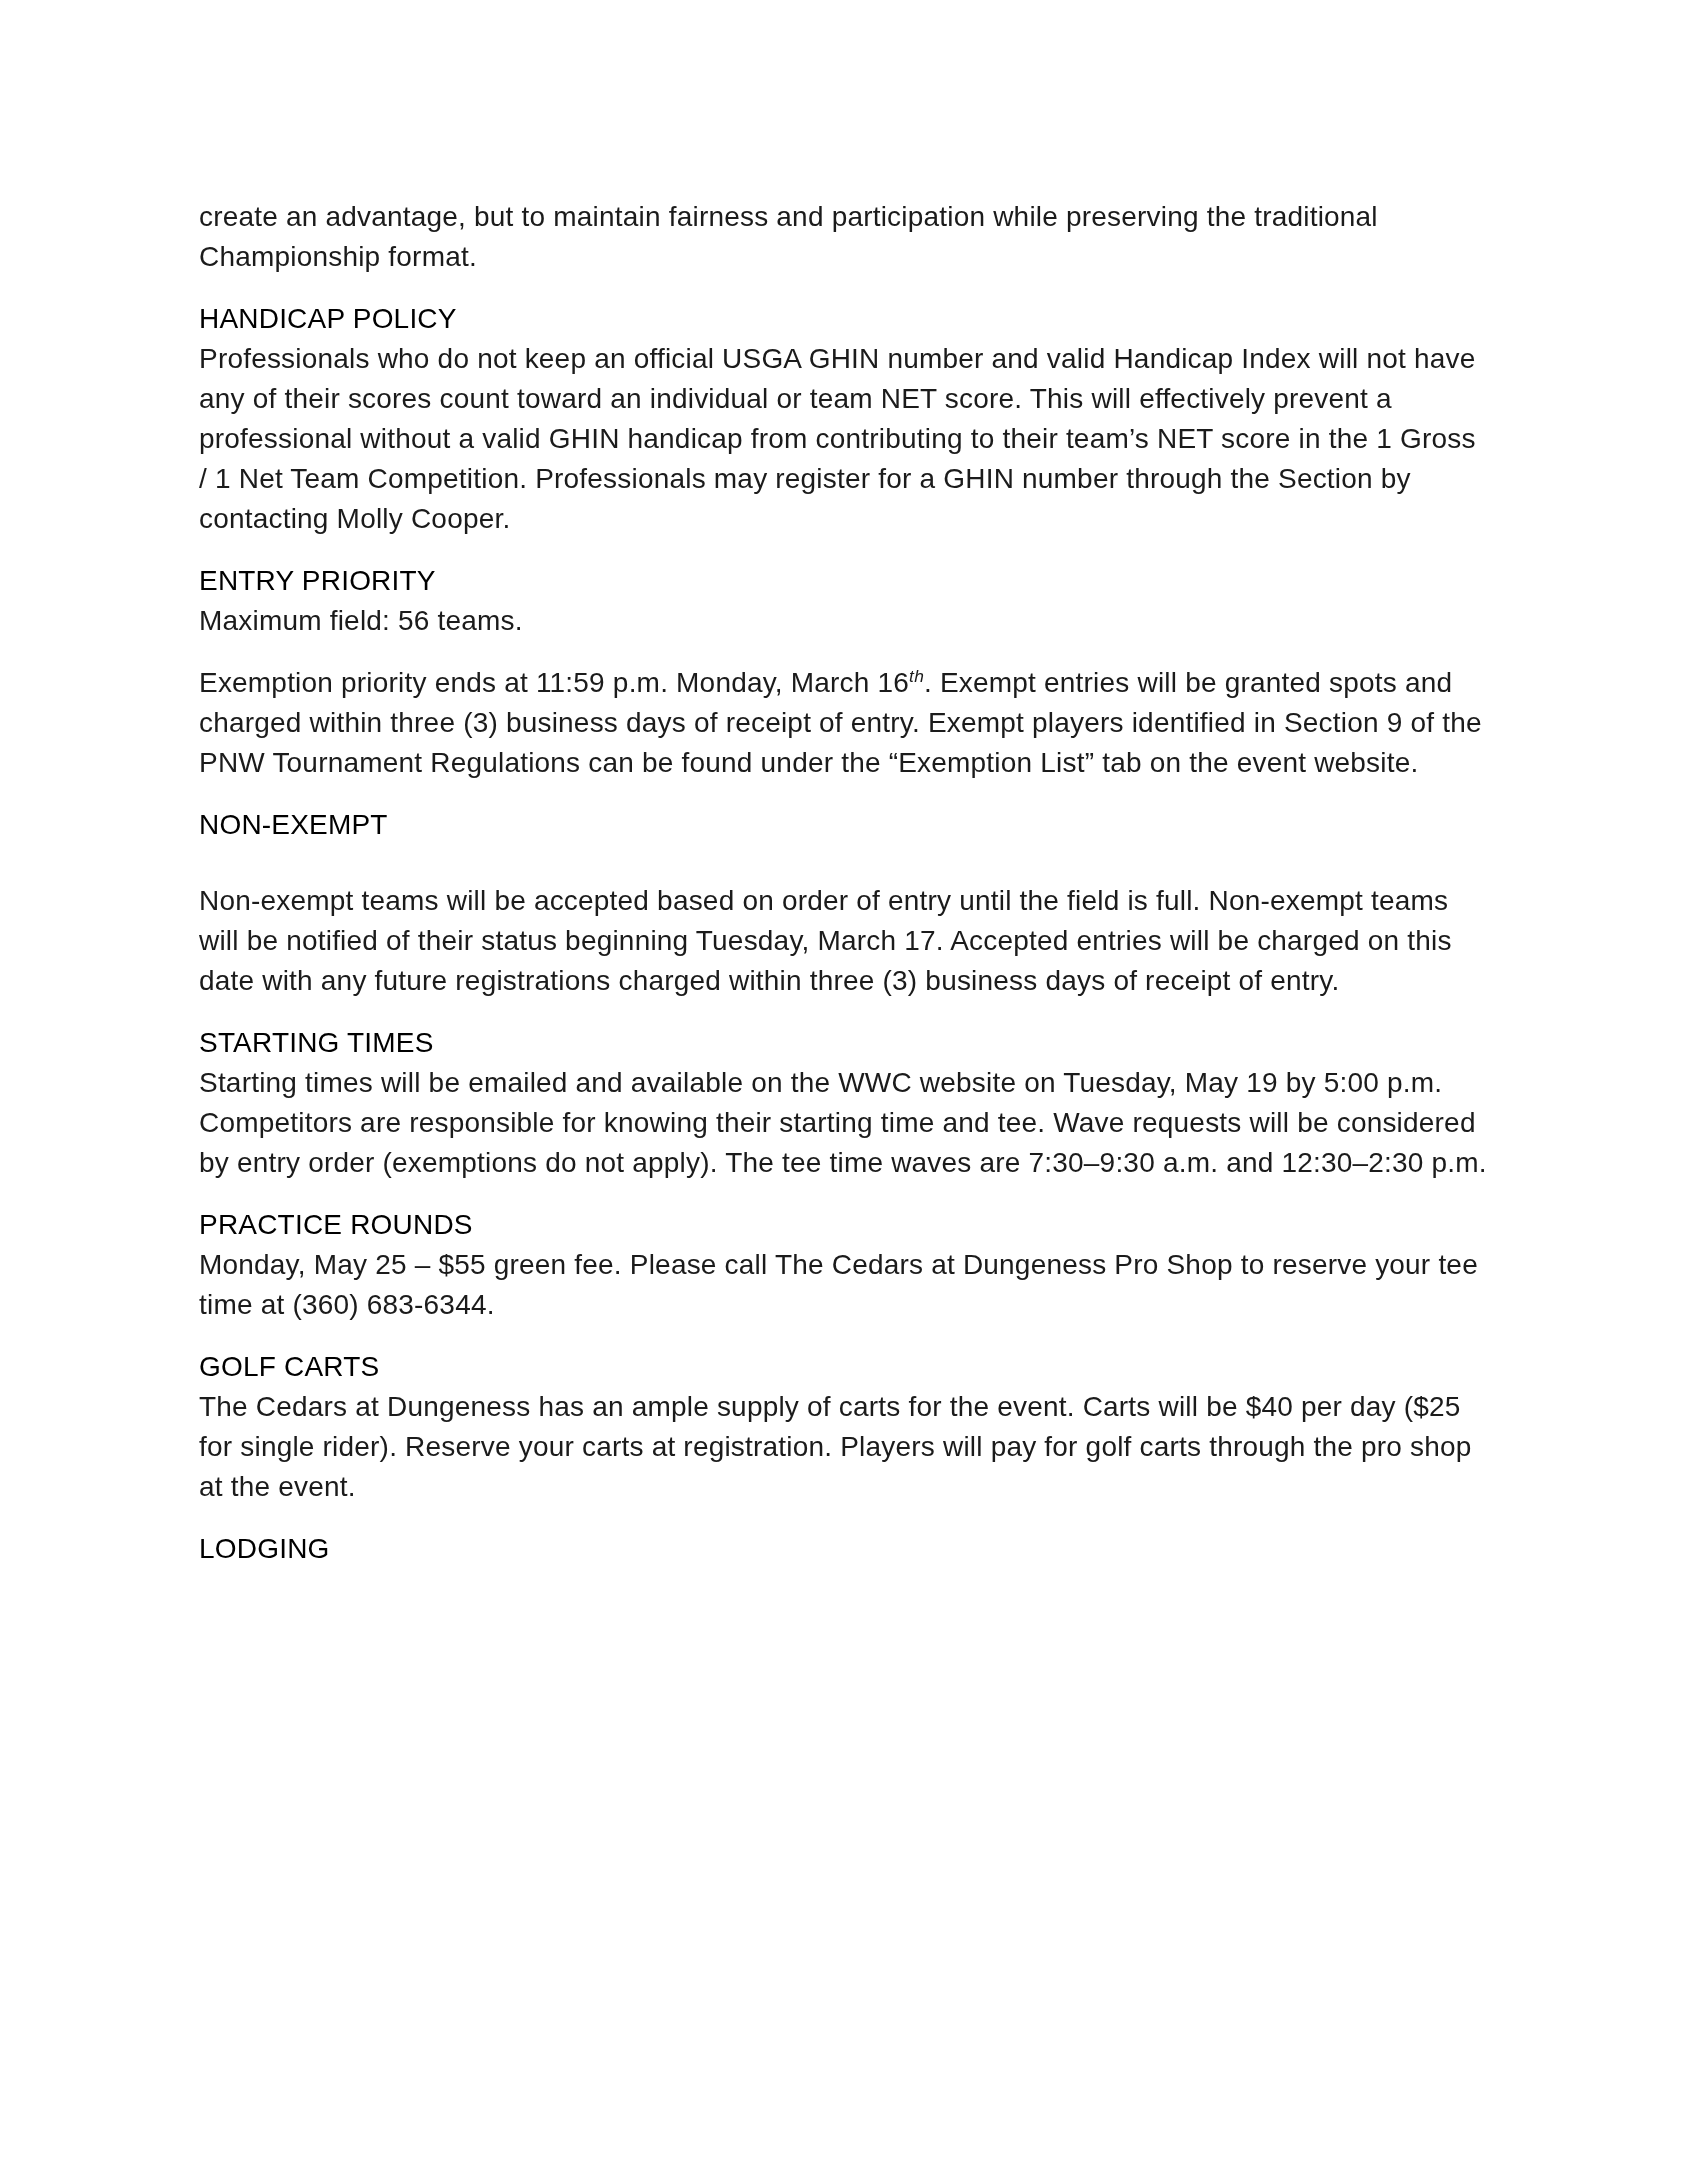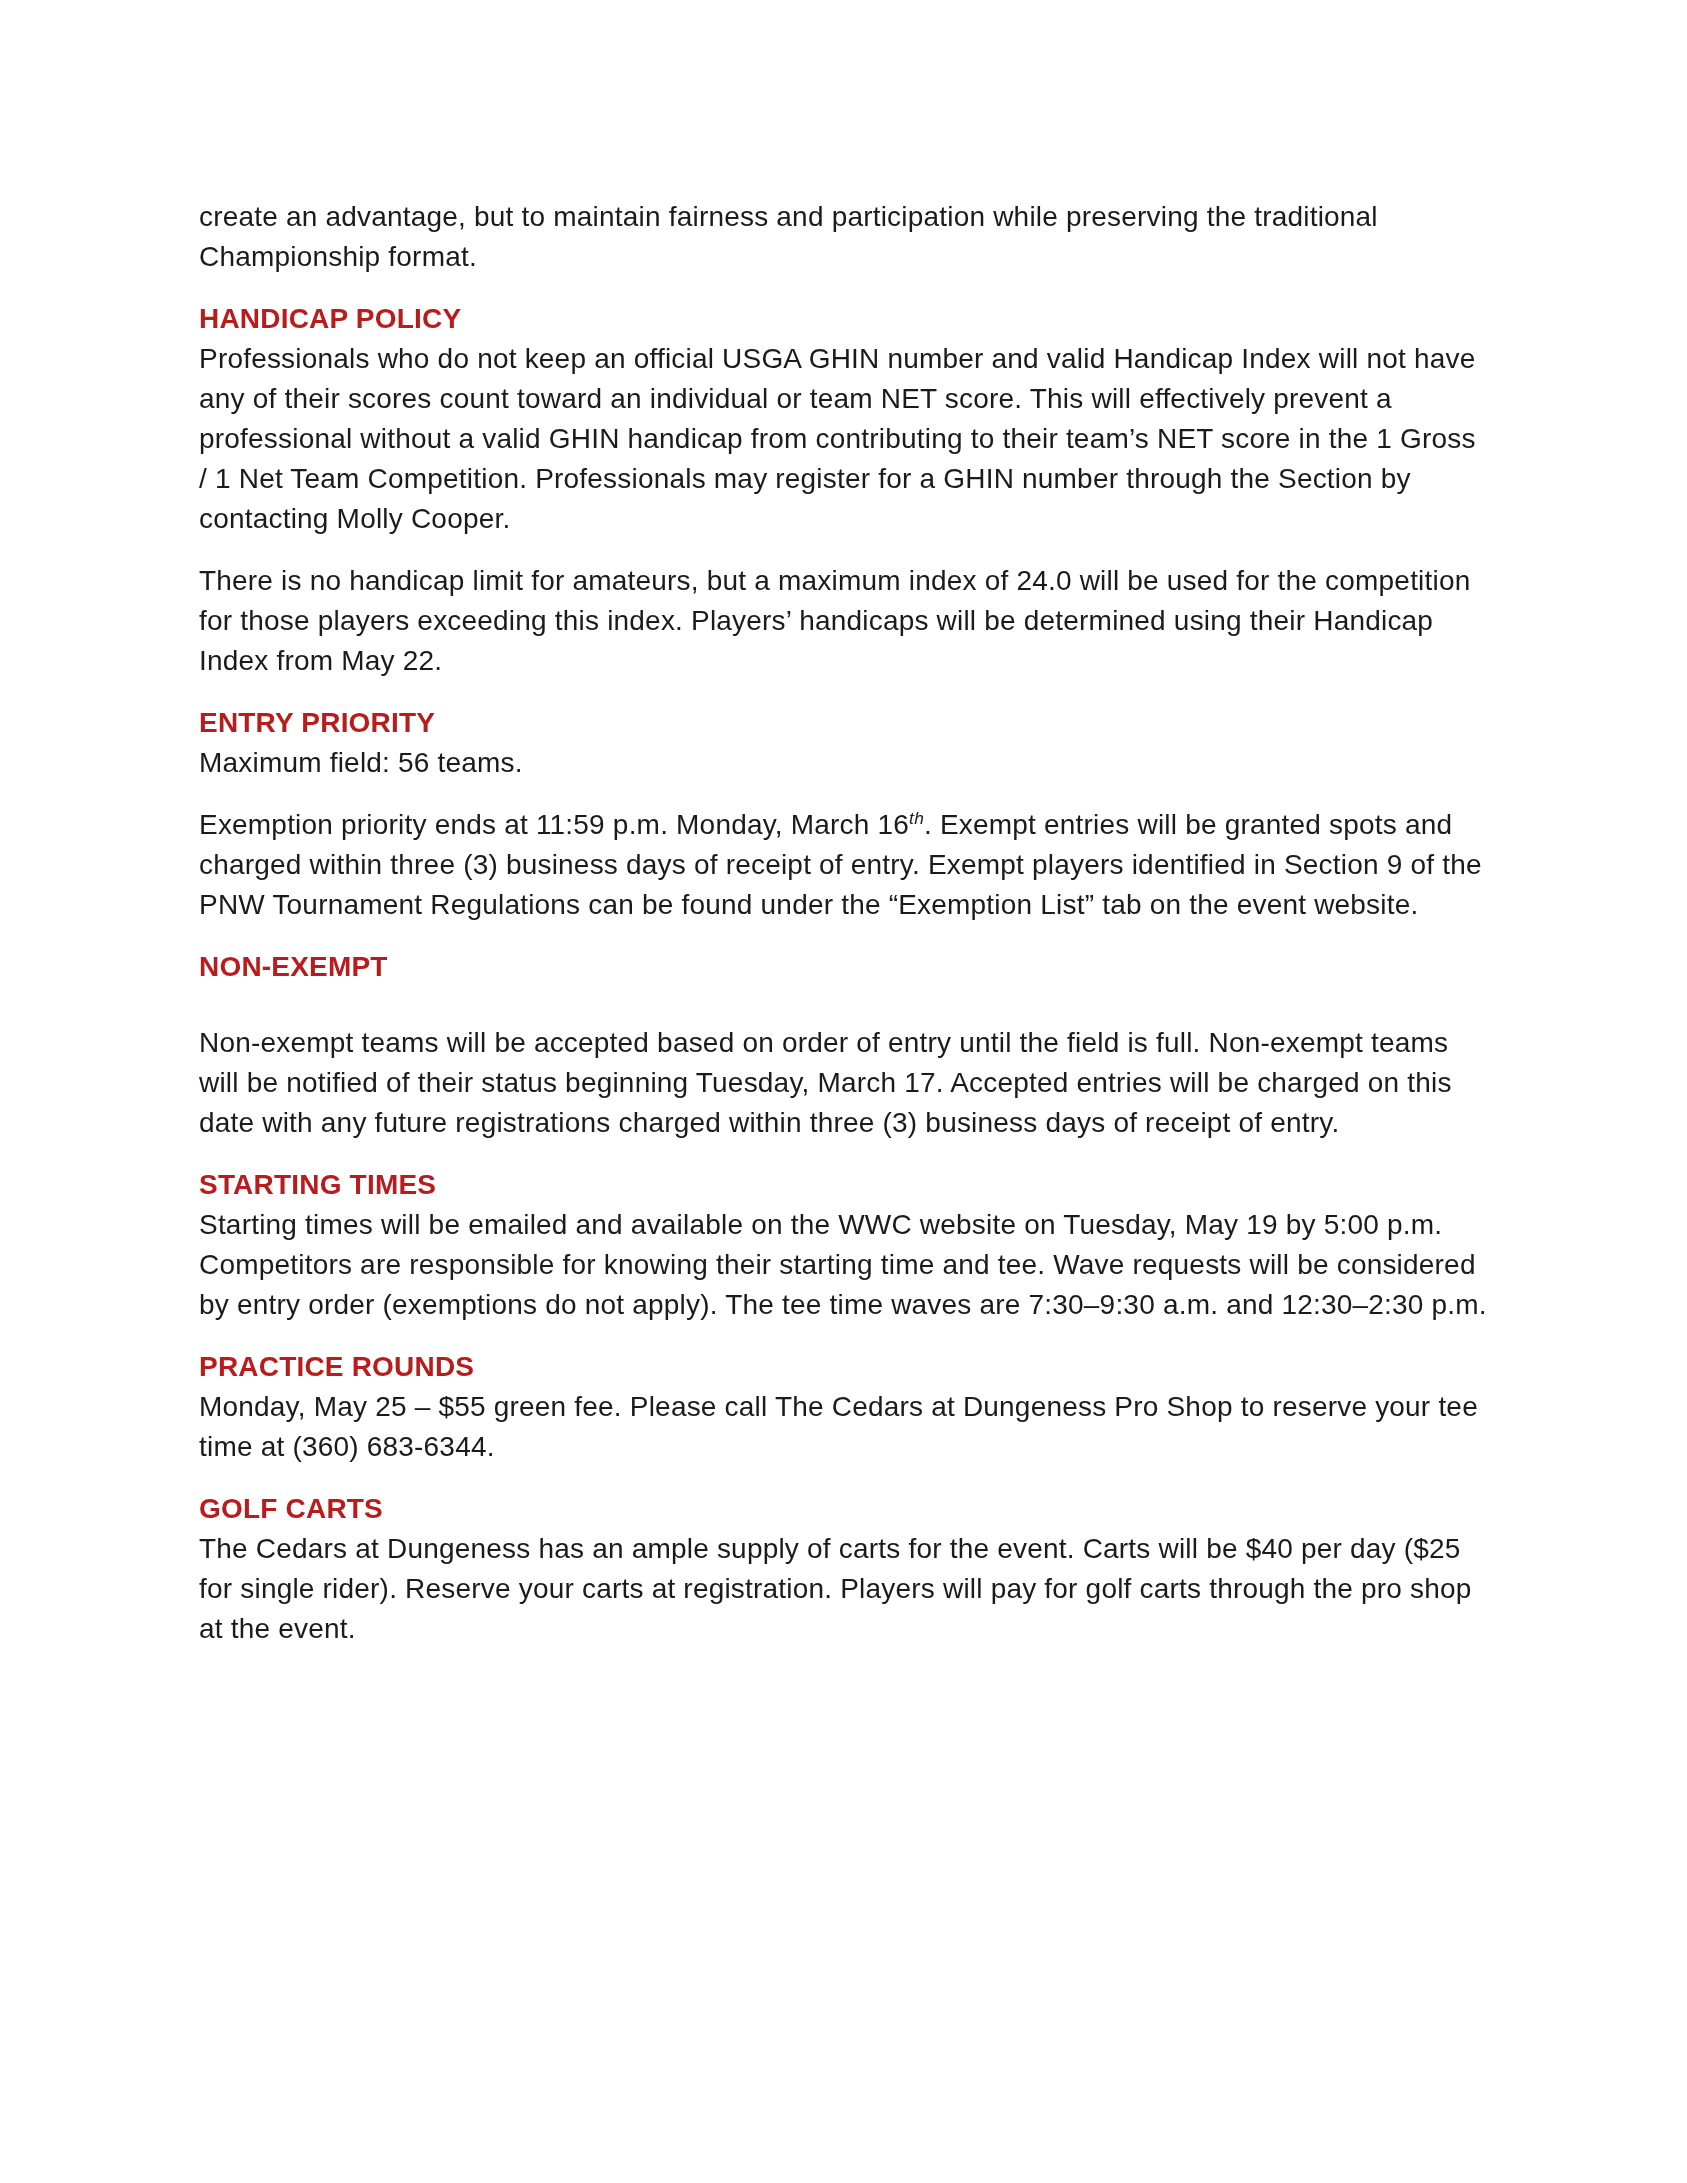--- a/index.html
+++ b/index.html
@@ -21,22 +21,22 @@
     line-height: 40px;
     letter-spacing: 0.2px;
   }
   p {
     margin: 0 0 22px 0;
   }
   h2 {
     margin: 0;
     font-size: 28px;
     line-height: 40px;
-    font-weight: 700;
-    color: #b91c1c;
+    font-weight: 400;
+    color: #000000;
     letter-spacing: 0.2px;
   }
   h2.extra-gap {
     margin-bottom: 36px;
   }
   sup {
     font-size: 0.62em;
     line-height: 0;
     vertical-align: super;
     font-style: italic;
@@ -45,21 +45,20 @@
 </head>
 <body>
 
 <div class="page">
 
   <p>create an advantage, but to maintain fairness and participation while preserving the traditional Championship format.</p>
 
   <section>
     <h2>HANDICAP POLICY</h2>
     <p>Professionals who do not keep an official USGA GHIN number and valid Handicap Index will not have any of their scores count toward an individual or team NET score. This will effectively prevent a professional without a valid GHIN handicap from contributing to their team’s NET score in the 1 Gross / 1 Net Team Competition. Professionals may register for a GHIN number through the Section by contacting Molly Cooper.</p>
-    <p>There is no handicap limit for amateurs, but a maximum index of 24.0 will be used for the competition for those players exceeding this index. Players’ handicaps will be determined using their Handicap Index from May 22.</p>
   </section>
 
   <section>
     <h2>ENTRY PRIORITY</h2>
     <p>Maximum field: 56 teams.</p>
   </section>
 
   <section>
     <p><span>Exemption priority ends at 11:59 p.m. Monday, March 16</span><sup>th</sup><span>. Exempt entries will be granted spots and charged within three (3) business days of receipt of entry. Exempt players identified in Section 9 of the PNW Tournament Regulations can be found under the “Exemption List” tab on the event website.</span></p>
   </section>

